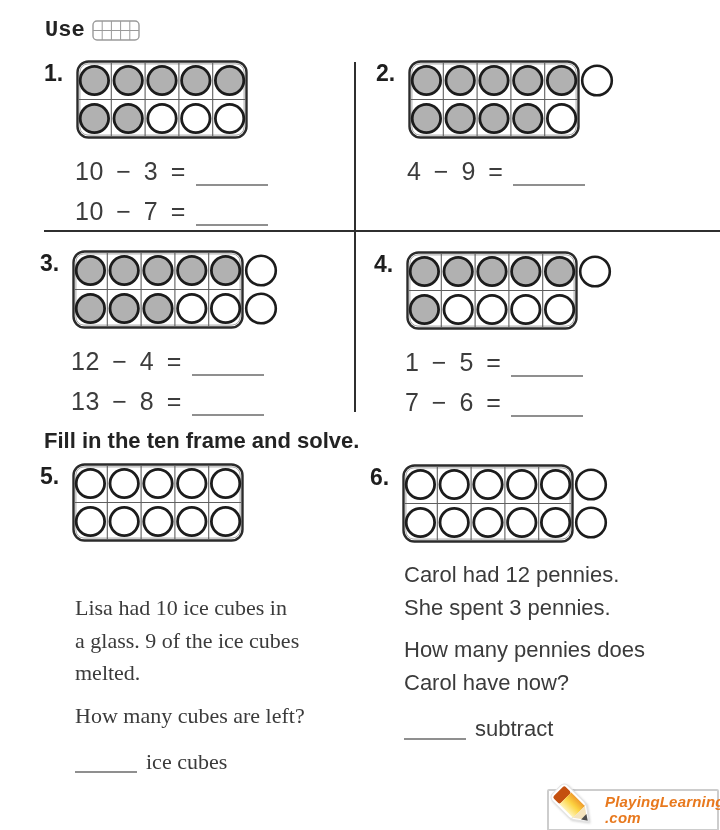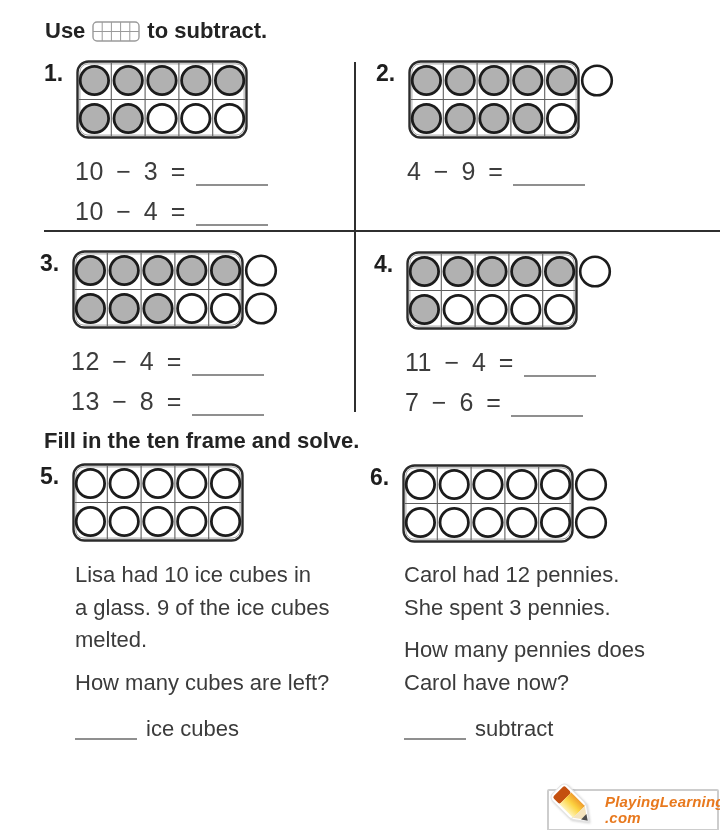--- a/index.html
+++ b/index.html
@@ -3,42 +3,42 @@
 <meta charset="utf-8">
 <style>
   html,body{margin:0;padding:0;}
   body{
     width:720px;height:830px;position:relative;background:#ffffff;
     font-family:"Liberation Sans","DejaVu Sans",sans-serif;
     overflow:hidden;
   }
   .abs{position:absolute;}
   
-  .h1{left:45px;top:18px;font-size:22px;font-weight:bold;color:#232323;display:flex;align-items:center;gap:7px;}
+  .h1{left:45px;top:18px;font-size:22px;font-weight:bold;color:#232323;display:flex;align-items:center;gap:7px;font-family:Liberation Mono, monospace;}
   .h2{left:44px;top:428px;font-size:22px;font-weight:bold;color:#232323;}
   
   .vline{left:354px;top:62px;width:2px;height:350px;background:#2f2f2f;}
   .hline{left:44px;top:230px;width:676px;height:2px;background:#2f2f2f;}
   
   .problem{position:absolute;}
   .q1{left:44px;top:59px;}
   .q2{left:376px;top:59px;}
   .q3{left:40px;top:249px;}
   .q4{left:374px;top:250px;}
   .wp5{left:40px;top:462px;}
   .wp6{left:370px;top:463px;}
   .prob-head{display:flex;align-items:flex-start;gap:7px;}
   .prob-num{font-size:23px;font-weight:bold;color:#1e1e1e;line-height:1;padding-top:3px;min-width:24px;}
   .eqs{margin-left:31px;margin-top:17px;}
   .eq{font-size:25px;color:#3c3c3c;height:40px;}
   .eq-text{letter-spacing:0.5px;word-spacing:5px;margin-top:36px;}
   .blank{display:inline-block;width:72px;height:0;border-bottom:2px solid #8f8f8f;vertical-align:-6px;margin-left:10px;}
   
   .wp-text{position:absolute;width:320px;font-size:22px;color:#3b3b3b;line-height:32.5px;}
-  .wp-text-5{left:75px;top:559px;}
+  .wp-text-5{left:75px;top:592px;font-family:Liberation Serif, serif;}
   .wp-text-6{left:404px;top:559px;}
   .wp-text p{margin:0;}
   .wp-text p.question{margin-top:10px;}
   .wp-text p.answer{margin-top:14px;}
   .ans-blank{display:inline-block;width:62px;height:0;border-bottom:2px solid #8f8f8f;vertical-align:-4px;margin-right:9px;}
   
   .logo{left:547px;top:789px;width:168px;height:38px;border:2px solid #cdcdcd;border-radius:2px;display:block;text-decoration:none;background:#fff;}
   .pencil-wrap{position:absolute;left:-4px;top:-13px;width:54px;height:54px;filter:drop-shadow(1px 1.5px 1px rgba(0,0,0,0.18));}
   .logo-text{position:absolute;left:56px;top:3px;font-style:italic;font-weight:bold;color:#e8791e;font-size:15px;line-height:16px;letter-spacing:0.2px;}
   .logo-text span{display:block;}
@@ -51,21 +51,20 @@
 <div class="abs h1">
   <span>Use</span>
   <svg width="48" height="21" viewBox="0 0 48 21">
     <rect x="1" y="1" width="46" height="19" rx="4" fill="#ffffff" stroke="#9a9a9a" stroke-width="1.4"></rect>
     <line x1="10.2" y1="1" x2="10.2" y2="20" stroke="#9a9a9a" stroke-width="1"></line>
     <line x1="19.4" y1="1" x2="19.4" y2="20" stroke="#9a9a9a" stroke-width="1"></line>
     <line x1="28.6" y1="1" x2="28.6" y2="20" stroke="#9a9a9a" stroke-width="1"></line>
     <line x1="37.8" y1="1" x2="37.8" y2="20" stroke="#9a9a9a" stroke-width="1"></line>
     <line x1="1" y1="10.5" x2="47" y2="10.5" stroke="#9a9a9a" stroke-width="1"></line>
   </svg>
-  <span>to subtract.</span>
 </div>
 
 <div class="abs vline"></div>
 <div class="abs hline"></div>
 
 <div class="problem q1">
   <div class="prob-head">
     <span class="prob-num">1.</span>
     <div class="tenframe"><svg width="174" height="81" viewBox="0 0 174 81">
           <rect x="2.5" y="2.5" width="169" height="76" rx="11" fill="#ffffff" stroke="#2b2b2b" stroke-width="2.4"></rect>
@@ -85,21 +84,21 @@
           <circle cx="87" cy="59.5" r="14.2" fill="#ffffff" stroke="#1c1c1c" stroke-width="2.8"></circle>
           <circle cx="120.79999999999998" cy="59.5" r="14.2" fill="#ffffff" stroke="#1c1c1c" stroke-width="2.8"></circle>
           <circle cx="154.6" cy="59.5" r="14.2" fill="#ffffff" stroke="#1c1c1c" stroke-width="2.8"></circle>
         </svg></div>
   </div>
   <div class="eqs">
     <div class="eq">
       <span class="eq-text">10 − 3 =</span><span class="blank"></span>
     </div>
     <div class="eq">
-      <span class="eq-text">10 − 4 =</span><span class="blank"></span>
+      <span class="eq-text">10 − 7 =</span><span class="blank"></span>
     </div>
   </div>
 </div>
 
 <div class="problem q2">
   <div class="prob-head">
     <span class="prob-num">2.</span>
     <div class="tenframe"><svg width="211" height="81" viewBox="0 0 211 81">
           <rect x="2.5" y="2.5" width="169" height="76" rx="11" fill="#ffffff" stroke="#2b2b2b" stroke-width="2.4"></rect>
           <rect x="4.9" y="4.9" width="164.2" height="71.2" rx="8" fill="none" stroke="#9b9b9b" stroke-width="0.9"></rect>
@@ -182,21 +181,21 @@
           <circle cx="19.4" cy="59.5" r="14.2" fill="#b1b1b1" stroke="#1c1c1c" stroke-width="2.8"></circle>
           <circle cx="53.199999999999996" cy="59.5" r="14.2" fill="#ffffff" stroke="#1c1c1c" stroke-width="2.8"></circle>
           <circle cx="87" cy="59.5" r="14.2" fill="#ffffff" stroke="#1c1c1c" stroke-width="2.8"></circle>
           <circle cx="120.79999999999998" cy="59.5" r="14.2" fill="#ffffff" stroke="#1c1c1c" stroke-width="2.8"></circle>
           <circle cx="154.6" cy="59.5" r="14.2" fill="#ffffff" stroke="#1c1c1c" stroke-width="2.8"></circle>
           <circle cx="190" cy="21.5" r="14.8" fill="#ffffff" stroke="#1c1c1c" stroke-width="2.6"></circle>
         </svg></div>
   </div>
   <div class="eqs">
     <div class="eq">
-      <span class="eq-text">11 − 4 =</span><span class="blank"></span>
+      <span class="eq-text">1 − 5 =</span><span class="blank"></span>
     </div>
     <div class="eq">
       <span class="eq-text">7 − 6 =</span><span class="blank"></span>
     </div>
   </div>
 </div>
 
 <div class="abs h2">Fill in the ten frame and solve.</div>
 
 <div class="problem wp5">

